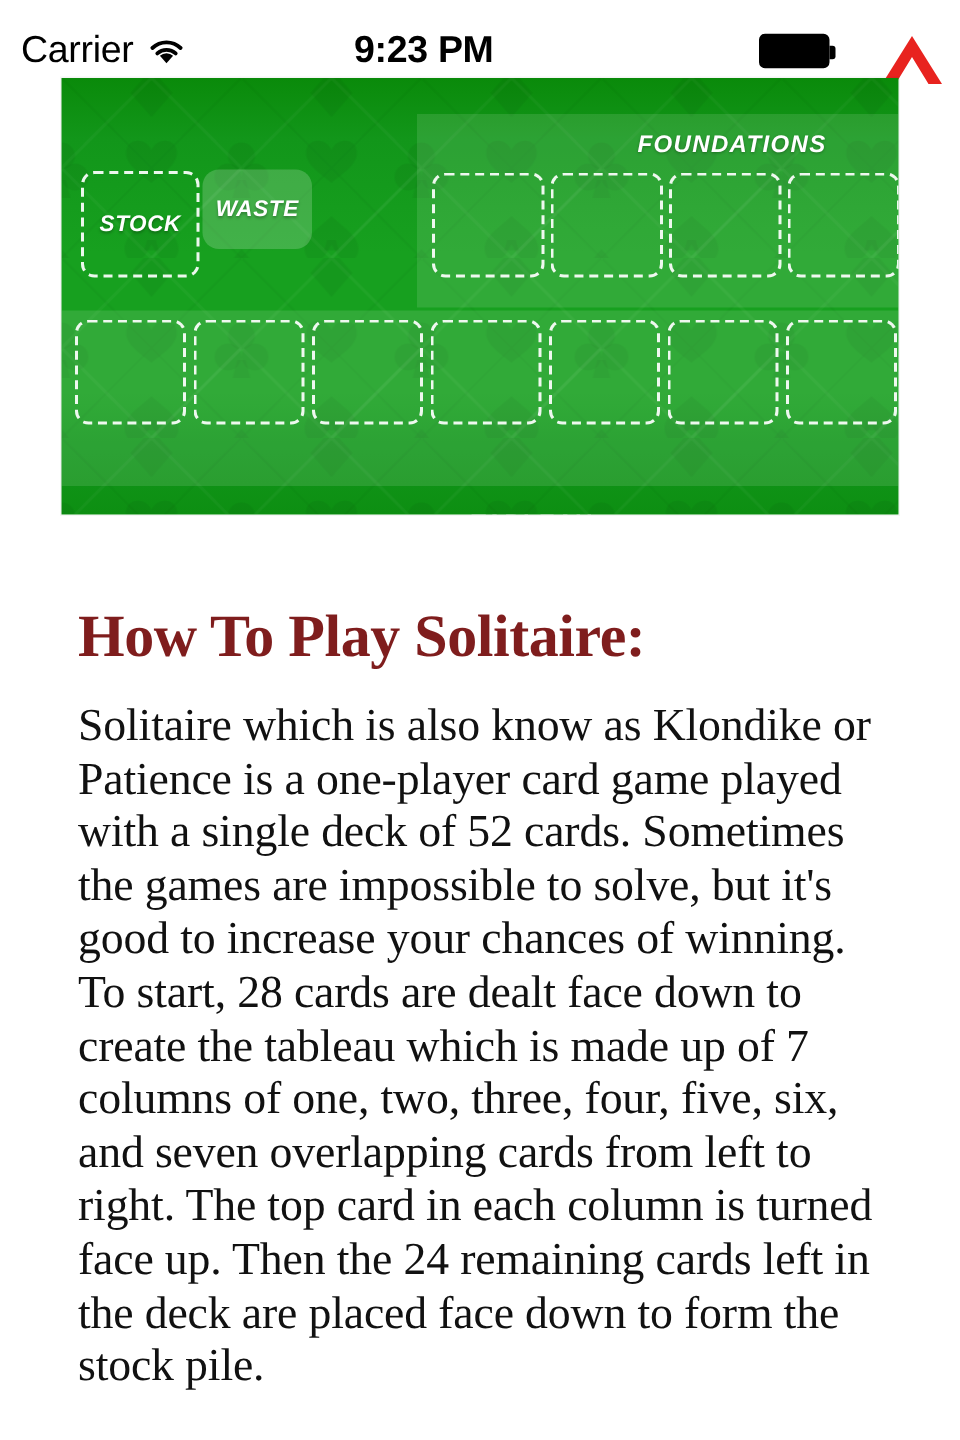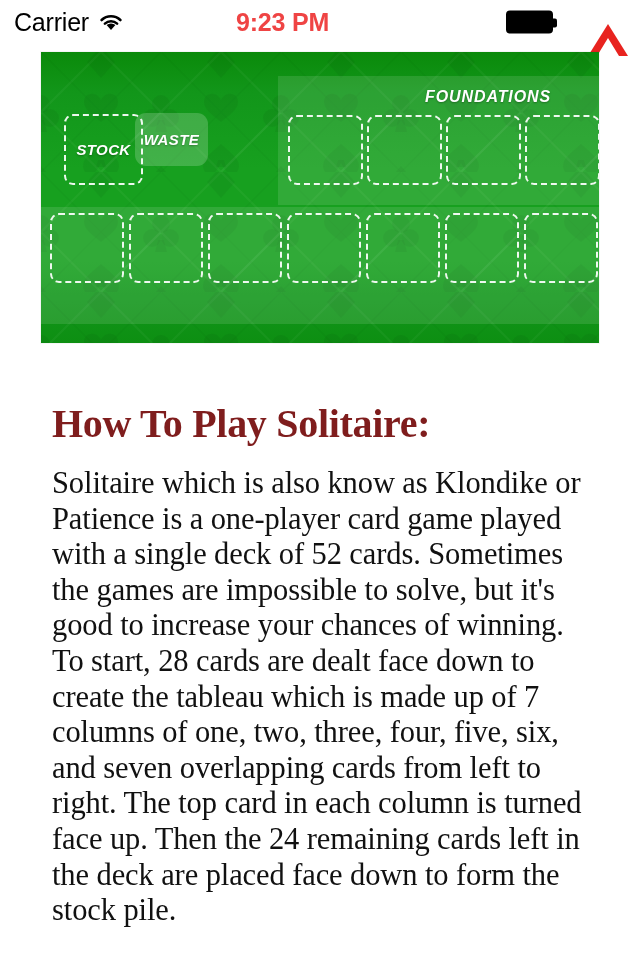--- a/index.html
+++ b/index.html
@@ -15,21 +15,21 @@
   #app {
     position: relative;
     width: 640px;
     height: 960px;
     background: #ffffff;
   }
 
   
   .status-bar {
     position: absolute;
-    left: 0; top: 0;
+    left: 0; top: 12px;
     width: 565px;
     height: 44px;
     display: flex;
     align-items: center;
     color: #000000;
   }
   .status-left {
     position: absolute;
     left: 14px;
     top: 50%;
@@ -47,21 +47,21 @@
   .wifi-icon { display: block; width: 26px; height: 20px; }
   .status-time {
     position: absolute;
     left: 0; right: 0;
     top: 50%;
     transform: translateY(-50%);
     text-align: center;
     font-size: 25px;
     font-weight: bold;
     letter-spacing: -0.2px;
-    color: #ef4444;
+    color: #000000;
   }
   .status-right {
     position: absolute;
     right: 12px;
     top: 50%;
     transform: translateY(-50%);
     display: flex;
     align-items: center;
   }
   .battery {
@@ -272,21 +272,21 @@
         <rect width="100%" height="100%" fill="url(#suitpat)"></rect>
       </svg>
     </div>
 
     <div class="board-inner">
 
       <div class="panel panel-foundations"></div>
 
       <div class="panel panel-tableau"></div>
 
-      <div class="slot" style="left:23px; top:62px; width:79px; height:71px;">
+      <div class="slot" style="left:13px; top:62px; width:79px; height:71px;">
         <span class="slot-label">STOCK</span>
       </div>
 
       <div class="slot-solid" style="left:94px; top:61px; width:73px; height:53px;">
         <span class="slot-label">WASTE</span>
       </div>
 
       <div class="section-label label-foundations">FOUNDATIONS</div>
 
       <div class="slot" style="left:247px; top:63px; width:75px; height:70px;"></div>

